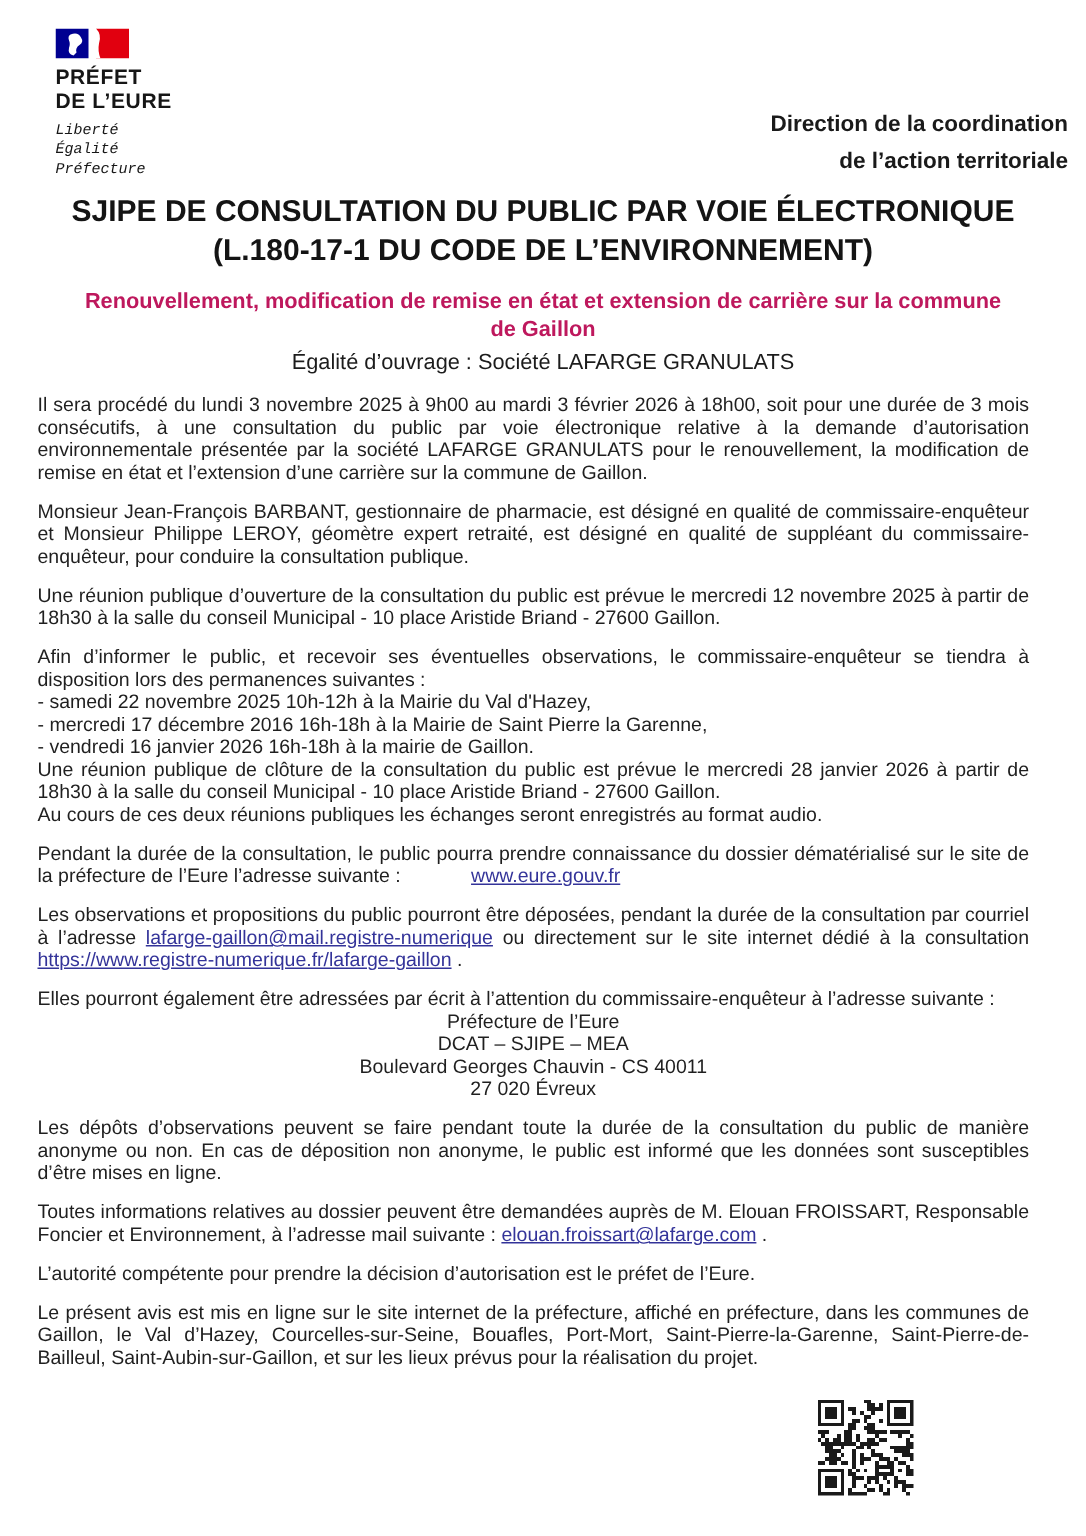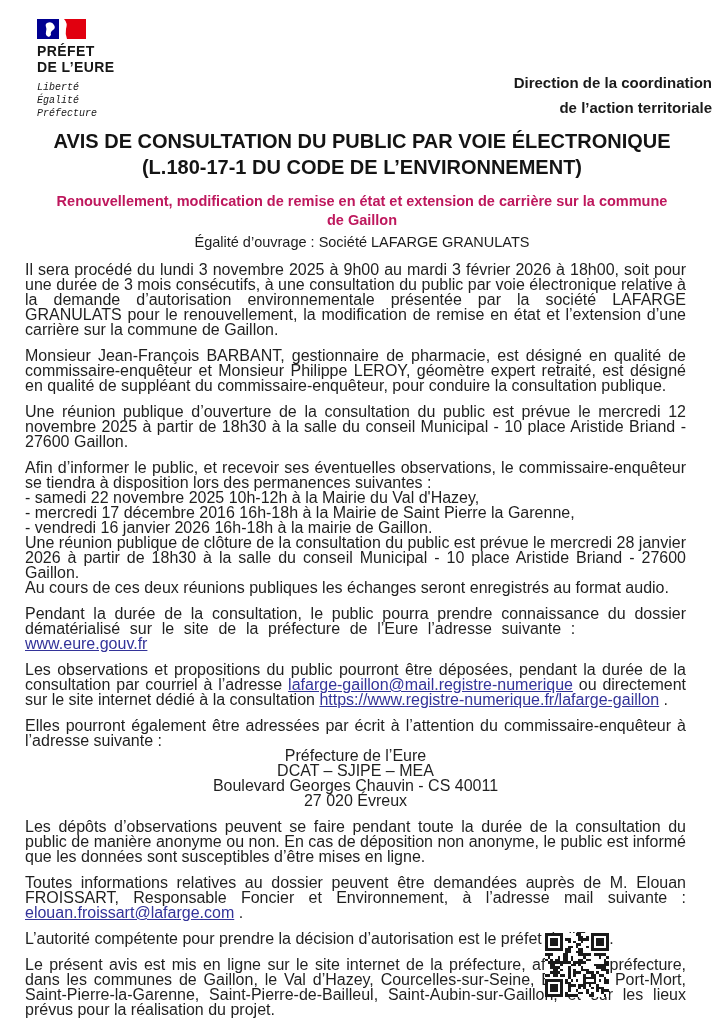--- a/index.html
+++ b/index.html
@@ -18,21 +18,21 @@
   .logo-block{display:flex;flex-direction:column;}
   .logo-flag{width:52px;height:20px;display:block;margin-bottom:4px;}
   .logo-name{font-weight:bold;font-size:14px;line-height:16px;letter-spacing:.4px;color:#161616;}
   .logo-motto{margin-top:6px;font-family:Liberation Mono, monospace;font-style:italic;font-size:10px;line-height:13px;color:#161616;}
   .direction{margin-top:12px;text-align:right;font-weight:bold;font-size:15px;line-height:25px;color:#1a1a1a;}
   
   h1{margin:8px 10px 0;text-align:center;font-size:20px;line-height:26px;font-weight:bold;color:#141414;}
   h2{margin:12px auto 0;max-width:630px;text-align:center;font-size:14.5px;line-height:19px;font-weight:bold;color:#be185d;}
   h3{margin:3px 0 0;text-align:center;font-size:14.5px;line-height:19px;font-weight:normal;color:#1c1c1c;}
   
-  main{margin:10px 38px 0 25px;font-size:16px;line-height:15px;color:#1f1f1f;}
+  main{margin:10px 38px 0 25px;font-size:13px;line-height:15px;color:#1f1f1f;}
   main p{margin:11px 0 0;}
   main p:first-child{margin-top:0;}
   .line{display:block;text-align:justify;}
   .line.center{text-align:center;}
   a.lnk{color:var(--link,#333399);text-decoration:underline;cursor:pointer;}
   
   .qr{position:absolute;left:545px;top:933px;width:64px;height:64px;}
   .qr svg{display:block;width:64px;height:64px;}
 </style>
 </head>
@@ -55,21 +55,21 @@
         <div>Égalité</div>
         <div>Préfecture</div>
       </div>
     </div>
     <div class="direction">
       <div>Direction de la coordination</div>
       <div>de l’action territoriale</div>
     </div>
   </div>
 
-  <h1><span>AVIS DE CONSULTATION DU PUBLIC PAR VOIE ÉLECTRONIQUE</span><br><span>(L.180-17-1 DU CODE DE L’ENVIRONNEMENT)</span></h1>
+  <h1><span>SJIPE DE CONSULTATION DU PUBLIC PAR VOIE ÉLECTRONIQUE</span><br><span>(L.180-17-1 DU CODE DE L’ENVIRONNEMENT)</span></h1>
 
   <h2>Renouvellement, modification de remise en état et extension de carrière sur la commune de Gaillon</h2>
   <h3>Égalité d’ouvrage : Société LAFARGE GRANULATS</h3>
 
   <main id="body-container">
       <p>
         <span class="line"><span>Il sera procédé du lundi 3 novembre 2025 à 9h00 au mardi 3 février 2026 à 18h00, soit pour une durée de 3 mois consécutifs, à une consultation du public par voie électronique relative à la demande d’autorisation environnementale présentée par la société LAFARGE GRANULATS pour le renouvellement, la modification de remise en état et l’extension d’une carrière sur la commune de Gaillon.</span></span>
       </p>
       <p>
         <span class="line"><span>Monsieur Jean-François BARBANT, gestionnaire de pharmacie, est désigné en qualité de commissaire-enquêteur et Monsieur Philippe LEROY, géomètre expert retraité, est désigné en qualité de suppléant du commissaire-enquêteur, pour conduire la consultation publique.</span></span>

